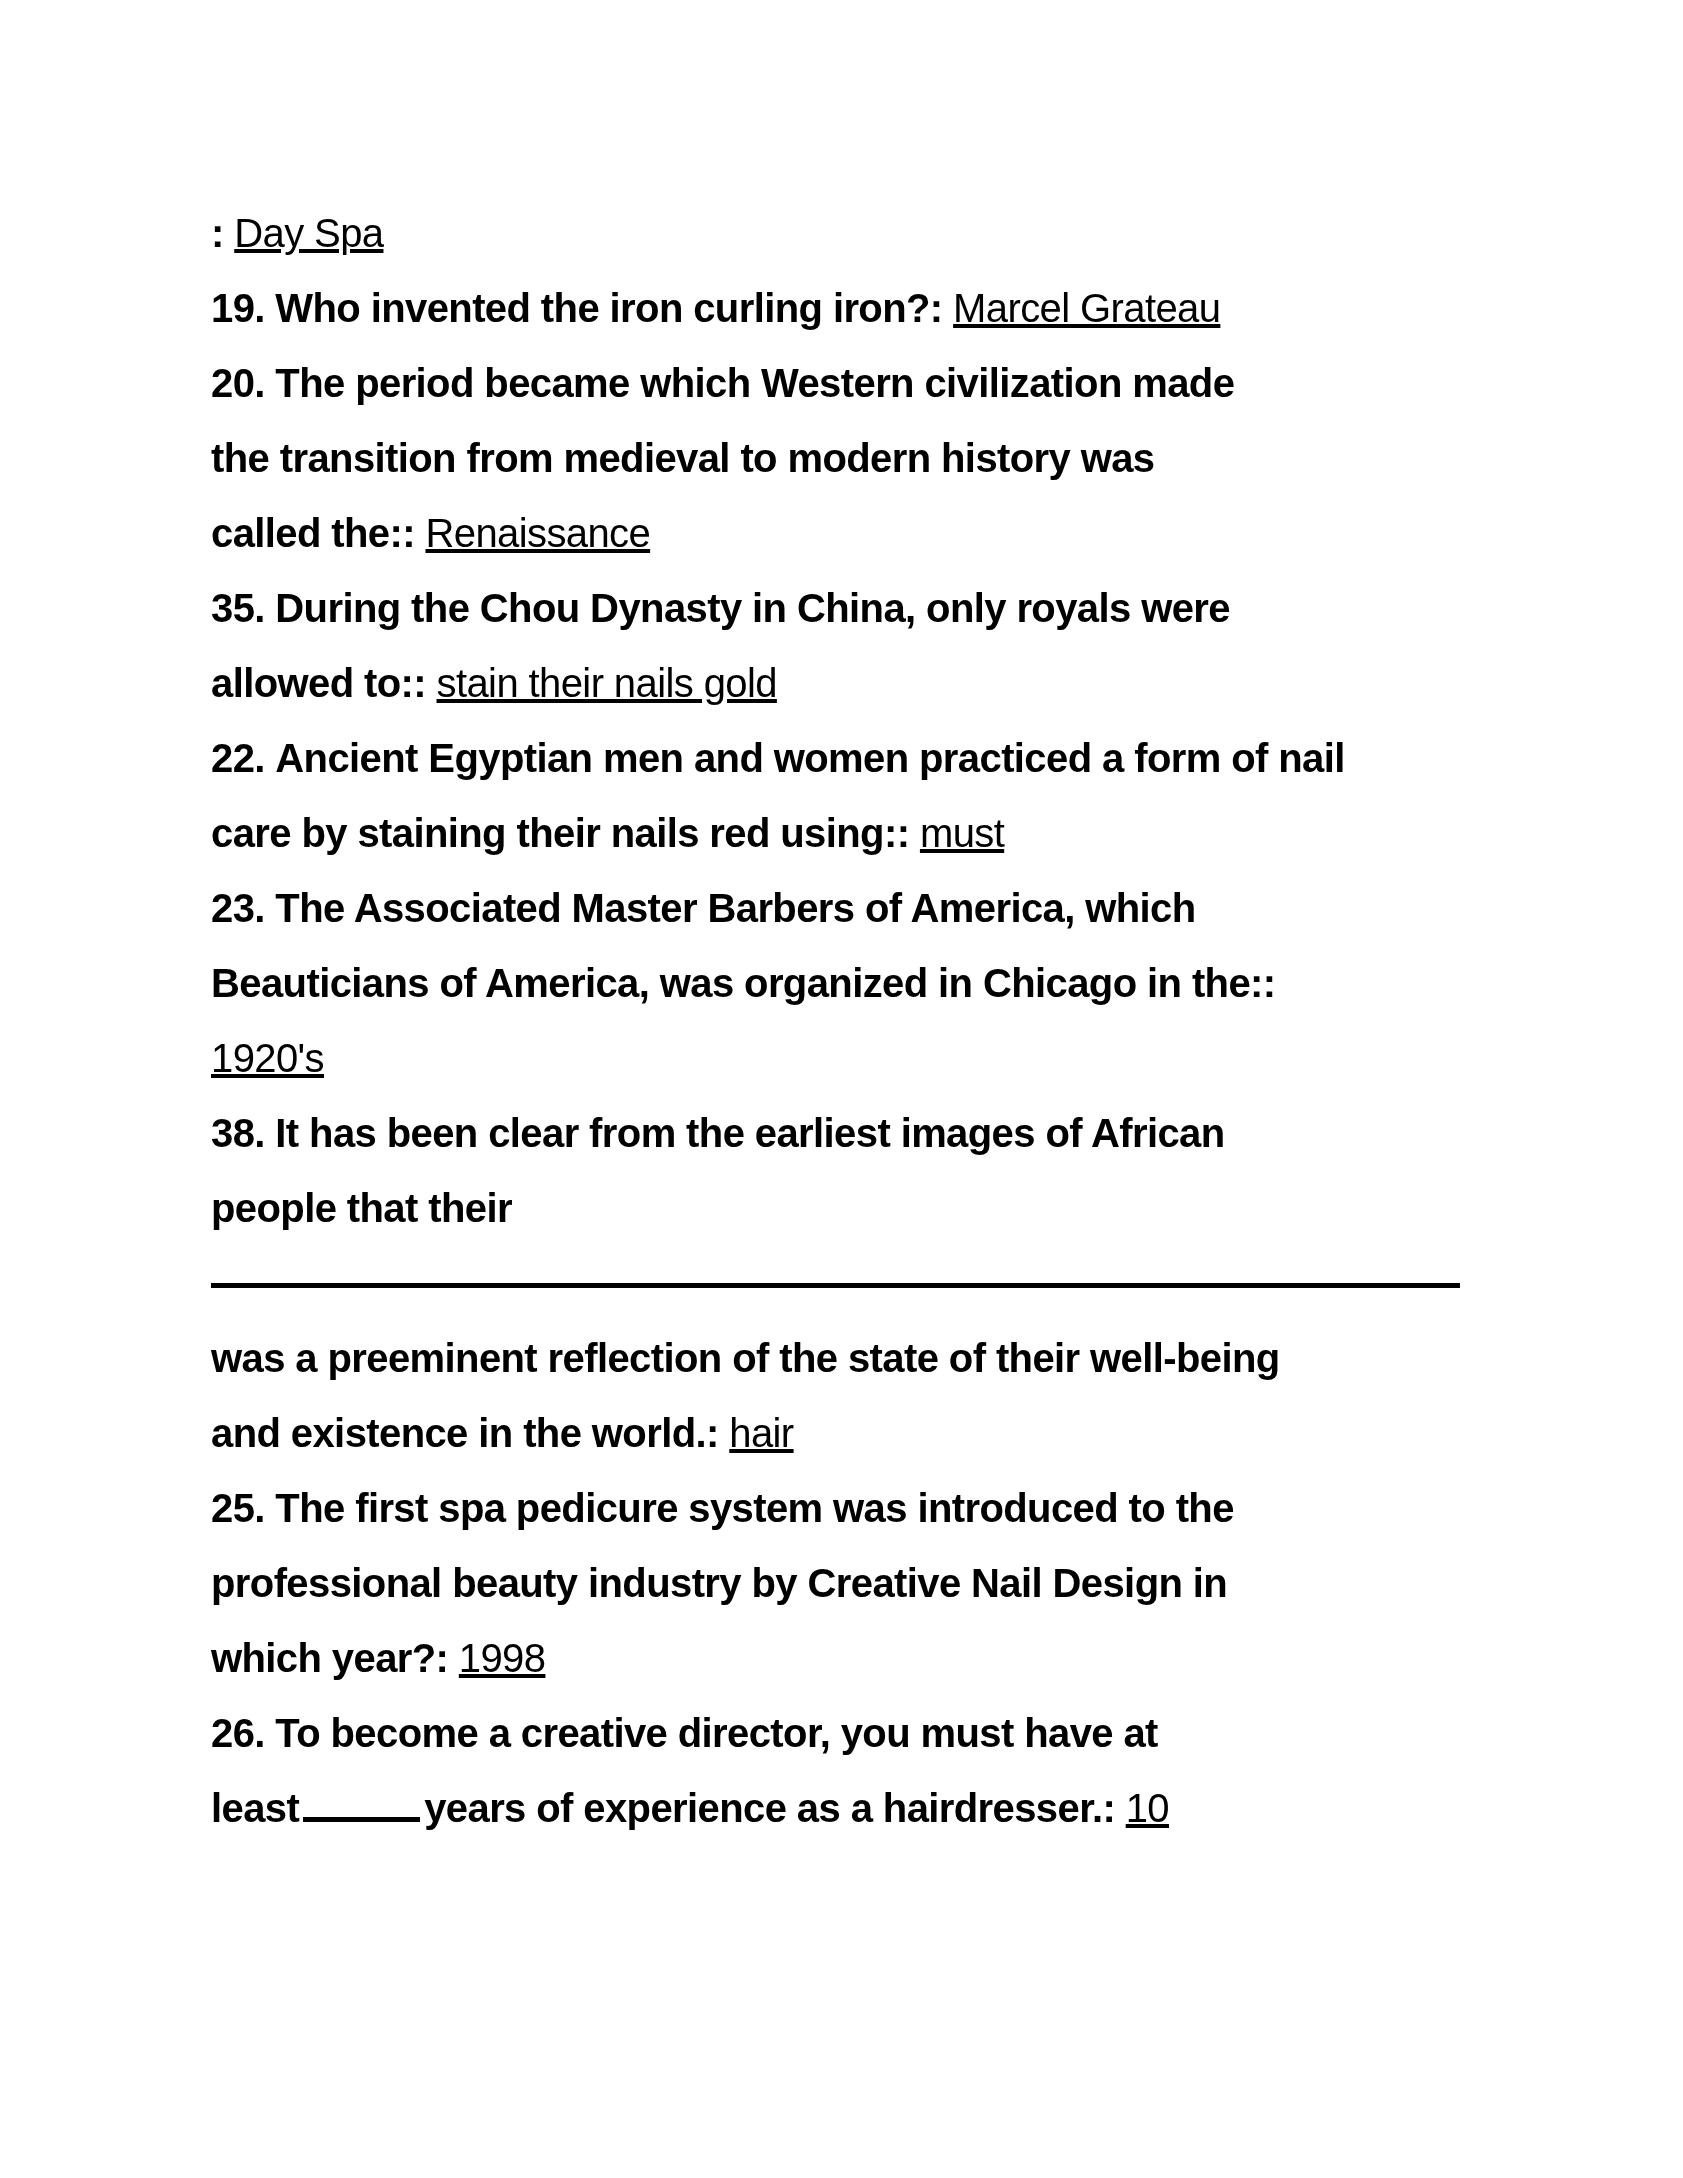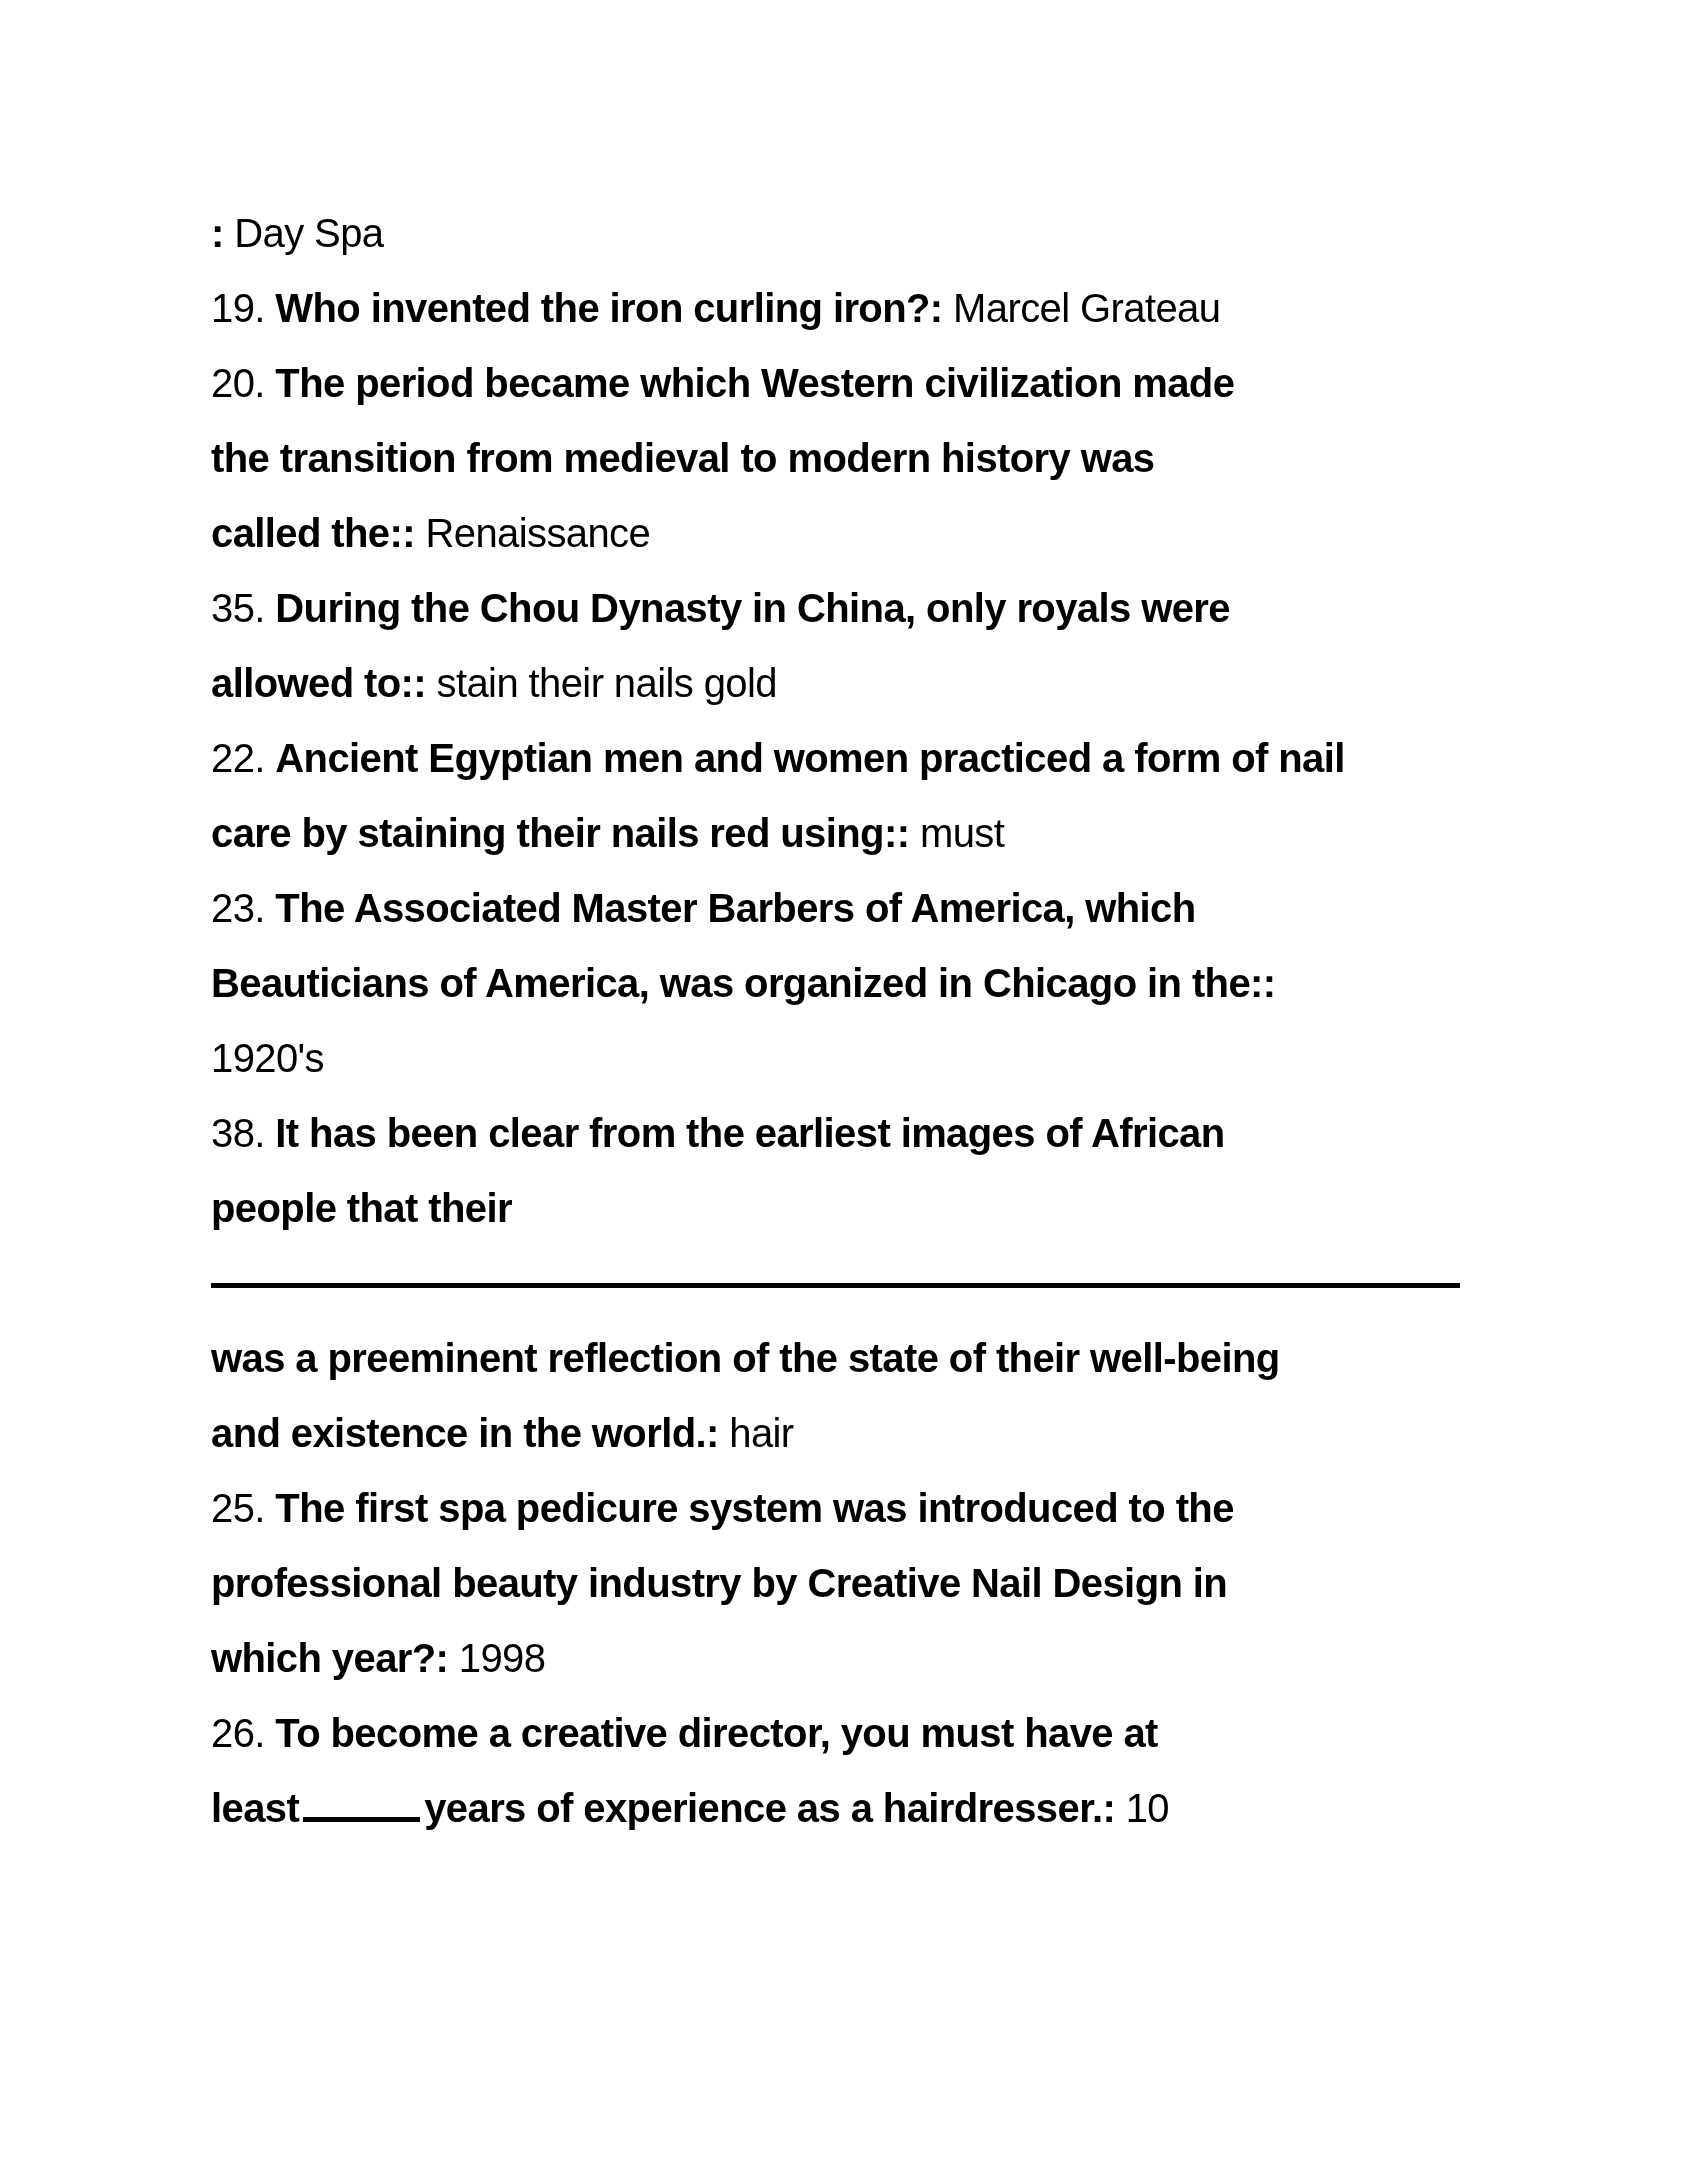--- a/index.html
+++ b/index.html
@@ -5,22 +5,22 @@
     html, body { margin: 0; padding: 0; background: #ffffff; }
     body { width: 1683px; height: 2178px; position: relative; overflow: hidden; }
     .page {
       position: absolute; left: 211px; top: 196px; width: 1267px;
       font-family: "Liberation Sans", sans-serif;
       font-size: 40px; line-height: 75px; color: #000;
       letter-spacing: -0.6px;
     }
     .line { white-space: nowrap; height: 75px; }
     .q { font-weight: bold; }
-    .a { font-weight: normal; }
-    .num { font-weight: normal; }
+    .a { font-weight: normal; text-decoration: underline; }
+    .num { font-weight: bold; }
     .rule-wrap { height: 75px; position: relative; }
     .rule { position: absolute; left: 0; top: 37px; width: 1249px; height: 5px; background: #000; }
     .blank { display: inline-block; width: 117px; border-bottom: 5px solid #000; height: 30px; vertical-align: baseline; margin: 0 4px; }
   </style>
 </head>
 <body>
 
 <div class="page">
 
   <div class="line">

